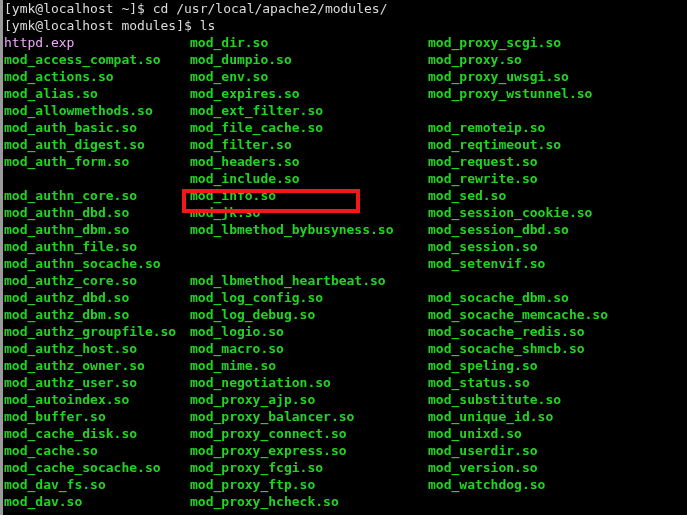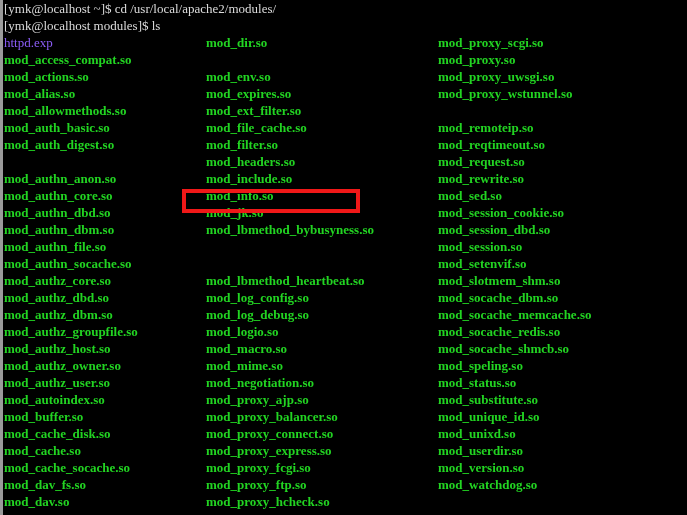--- a/index.html
+++ b/index.html
@@ -27,21 +27,20 @@
     height: 515px;
     background: #9a9a9a;
     z-index: 5;
   }
   .screen {
     position: absolute;
     left: 4px;
     top: 0;
     right: 0;
     bottom: 0;
-    font-family: Liberation Serif, serif;
   }
   .line {
     height: 17px;
     white-space: pre;
     color: #d8d8d8;
     letter-spacing: 0px;
   }
   .line.prompt {
     color: #dcdcdc;
   }
@@ -51,26 +50,26 @@
     white-space: pre;
   }
   .cell {
     position: absolute;
     top: 0;
     white-space: pre;
     color: #22d422;
     font-weight: bold;
   }
   .cell.plain {
-    color: #8b5cf6;
+    color: #f0abfc;
     font-weight: normal;
   }
   .col1 { left: 0px; }
-  .col2 { left: 202px; }
-  .col3 { left: 434px; }
+  .col2 { left: 186px; }
+  .col3 { left: 424px; }
 
   #highlight-box {
     position: absolute;
     left: 182px;
     top: 189px;
     width: 178px;
     height: 24px;
     border: 4px solid #f01818;
     box-sizing: border-box;
     z-index: 8;
@@ -86,34 +85,34 @@
   <div id="left-gutter"></div>
 
   <div class="screen">
 
     <div class="line prompt">[ymk@localhost ~]$ cd /usr/local/apache2/modules/</div>
 
     <div class="line prompt">[ymk@localhost modules]$ ls</div>
 
     <div id="file-listing">
         <div class="row"><span class="cell col1 plain">httpd.exp</span><span class="cell col2">mod_dir.so</span><span class="cell col3">mod_proxy_scgi.so</span></div>
-        <div class="row"><span class="cell col1">mod_access_compat.so</span><span class="cell col3">mod_proxy.so</span></div>
+        <div class="row"><span class="cell col1">mod_access_compat.so</span><span class="cell col2">mod_dumpio.so</span><span class="cell col3">mod_proxy.so</span></div>
         <div class="row"><span class="cell col1">mod_actions.so</span><span class="cell col2">mod_env.so</span><span class="cell col3">mod_proxy_uwsgi.so</span></div>
         <div class="row"><span class="cell col1">mod_alias.so</span><span class="cell col2">mod_expires.so</span><span class="cell col3">mod_proxy_wstunnel.so</span></div>
         <div class="row"><span class="cell col1">mod_allowmethods.so</span><span class="cell col2">mod_ext_filter.so</span></div>
         <div class="row"><span class="cell col1">mod_auth_basic.so</span><span class="cell col2">mod_file_cache.so</span><span class="cell col3">mod_remoteip.so</span></div>
         <div class="row"><span class="cell col1">mod_auth_digest.so</span><span class="cell col2">mod_filter.so</span><span class="cell col3">mod_reqtimeout.so</span></div>
-        <div class="row"><span class="cell col2">mod_headers.so</span><span class="cell col3">mod_request.so</span></div>
-        <div class="row"><span class="cell col1">mod_authn_anon.so</span><span class="cell col2">mod_include.so</span><span class="cell col3">mod_rewrite.so</span></div>
+        <div class="row"><span class="cell col1">mod_auth_form.so</span><span class="cell col2">mod_headers.so</span><span class="cell col3">mod_request.so</span></div>
+        <div class="row"><span class="cell col2">mod_include.so</span><span class="cell col3">mod_rewrite.so</span></div>
         <div class="row"><span class="cell col1">mod_authn_core.so</span><span class="cell col2">mod_info.so</span><span class="cell col3">mod_sed.so</span></div>
         <div class="row"><span class="cell col1">mod_authn_dbd.so</span><span class="cell col2">mod_jk.so</span><span class="cell col3">mod_session_cookie.so</span></div>
         <div class="row"><span class="cell col1">mod_authn_dbm.so</span><span class="cell col2">mod_lbmethod_bybusyness.so</span><span class="cell col3">mod_session_dbd.so</span></div>
         <div class="row"><span class="cell col1">mod_authn_file.so</span><span class="cell col3">mod_session.so</span></div>
         <div class="row"><span class="cell col1">mod_authn_socache.so</span><span class="cell col3">mod_setenvif.so</span></div>
-        <div class="row"><span class="cell col1">mod_authz_core.so</span><span class="cell col2">mod_lbmethod_heartbeat.so</span><span class="cell col3">mod_slotmem_shm.so</span></div>
+        <div class="row"><span class="cell col1">mod_authz_core.so</span><span class="cell col2">mod_lbmethod_heartbeat.so</span></div>
         <div class="row"><span class="cell col1">mod_authz_dbd.so</span><span class="cell col2">mod_log_config.so</span><span class="cell col3">mod_socache_dbm.so</span></div>
         <div class="row"><span class="cell col1">mod_authz_dbm.so</span><span class="cell col2">mod_log_debug.so</span><span class="cell col3">mod_socache_memcache.so</span></div>
         <div class="row"><span class="cell col1">mod_authz_groupfile.so</span><span class="cell col2">mod_logio.so</span><span class="cell col3">mod_socache_redis.so</span></div>
         <div class="row"><span class="cell col1">mod_authz_host.so</span><span class="cell col2">mod_macro.so</span><span class="cell col3">mod_socache_shmcb.so</span></div>
         <div class="row"><span class="cell col1">mod_authz_owner.so</span><span class="cell col2">mod_mime.so</span><span class="cell col3">mod_speling.so</span></div>
         <div class="row"><span class="cell col1">mod_authz_user.so</span><span class="cell col2">mod_negotiation.so</span><span class="cell col3">mod_status.so</span></div>
         <div class="row"><span class="cell col1">mod_autoindex.so</span><span class="cell col2">mod_proxy_ajp.so</span><span class="cell col3">mod_substitute.so</span></div>
         <div class="row"><span class="cell col1">mod_buffer.so</span><span class="cell col2">mod_proxy_balancer.so</span><span class="cell col3">mod_unique_id.so</span></div>
         <div class="row"><span class="cell col1">mod_cache_disk.so</span><span class="cell col2">mod_proxy_connect.so</span><span class="cell col3">mod_unixd.so</span></div>
         <div class="row"><span class="cell col1">mod_cache.so</span><span class="cell col2">mod_proxy_express.so</span><span class="cell col3">mod_userdir.so</span></div>

